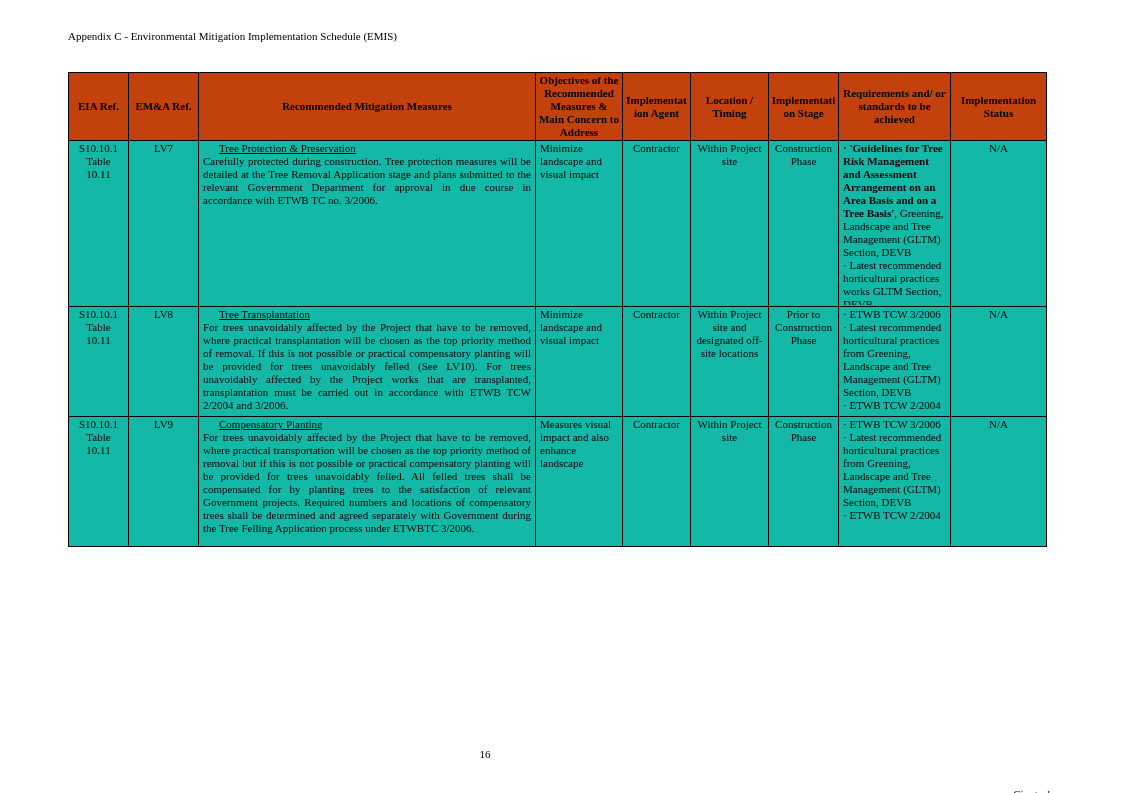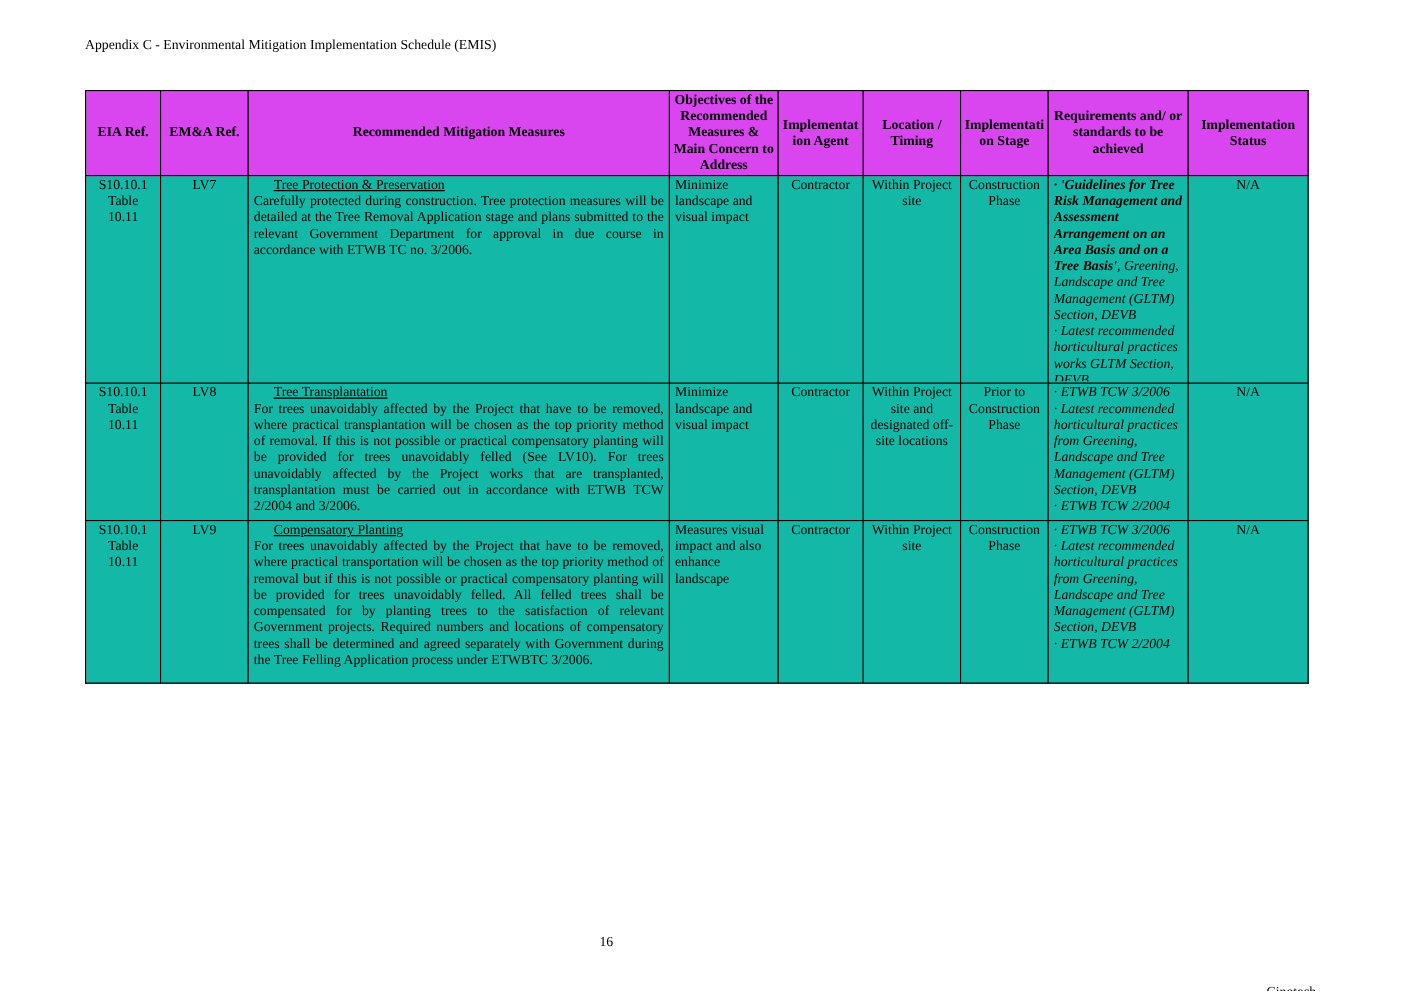--- a/index.html
+++ b/index.html
@@ -15,42 +15,42 @@
     position:absolute; left:68px; top:72px; width:978px;
     border-collapse:collapse; table-layout:fixed;
     border:1.5px solid #000;
   }
   .emis th, .emis td {
     border:1px solid #000;
     font-size:11px;
     padding:1px 4px;
   }
   .emis th {
-    background:#d946ef;
+    background:#c2410c;
     font-weight:bold;
     text-align:center;
     vertical-align:middle;
     height:64px;
     line-height:13px;
     padding:1px 2px;
   }
   .emis th.bk { word-break:break-all; }
   .emis td {
     vertical-align:top;
     line-height:13px;
     background:#14b8a6;
   }
   .clip { overflow:hidden; }
   tr.r0 .clip { height:163px; }
   tr.r1 .clip { height:107px; }
   tr.r2 .clip { height:127px; }
   .c-center { text-align:center; }
   .c-just   { text-align:justify; }
   .m-title  { text-decoration:underline; text-align:left;margin-left:16px; }
-  .req-cell { padding:1px 3px;font-style:italic; }
+  .req-cell { padding:1px 3px; }
   .b { font-weight:bold; }
   .page-num {
     position:absolute; left:0; width:970px; top:748px;
     text-align:center; font-size:11px;
   }
   .company {
     position:absolute; right:69px; top:788px; font-size:11px;
   }
 </style>
 </head>

